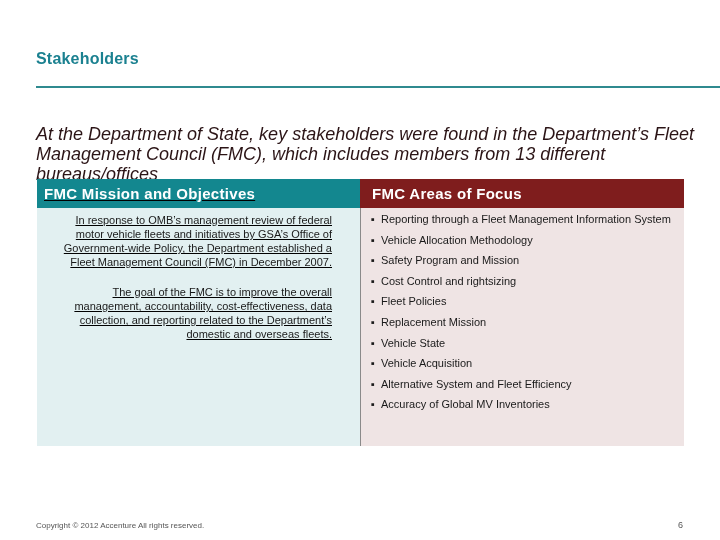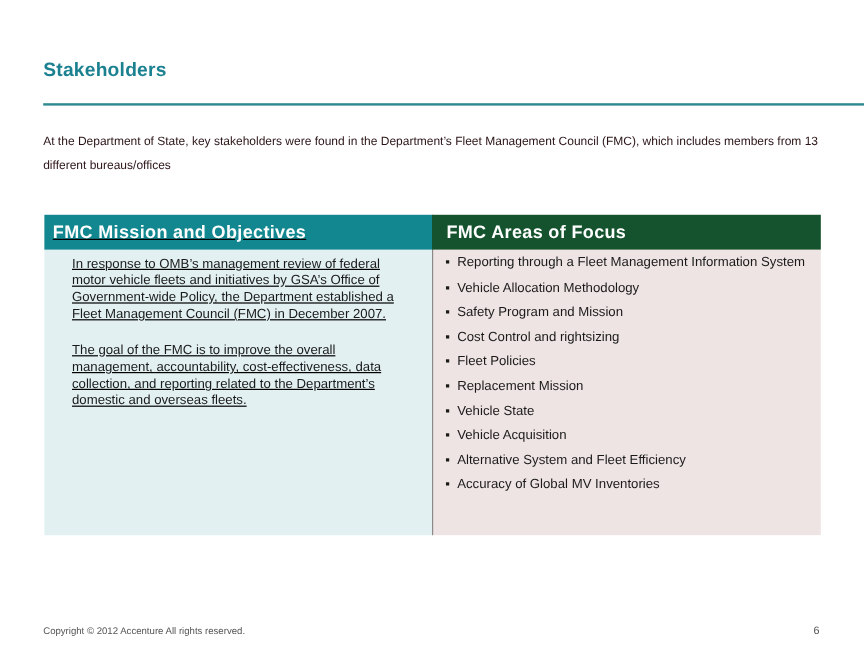--- a/index.html
+++ b/index.html
@@ -29,25 +29,26 @@
       position: absolute;
       left: 36px;
       right: 0;
       top: 86px;
       height: 2px;
       background: #2f8a8f;
     }
     .intro {
       position: absolute;
       left: 36px;
-      top: 109px;
+      top: 124px;
       width: 660px;
-      font-size: 10px;
+      font-size: 18px;
       line-height: 20px;
       color: #2b1416;
+      font-style: italic;
     }
     .panel {
       position: absolute;
       top: 179px;
       height: 267px;
     }
     .panel-left {
       left: 37px;
       width: 323px;
       background: #e2f0f1;
@@ -66,30 +67,31 @@
       color: #ffffff;
       font-size: 15px;
       font-weight: bold;
       padding-left: 7px;
       letter-spacing: 0.3px;
     }
     .panel-left .panel-header {
       background: #13878f;
     }
     .panel-right .panel-header {
-      background: #14532d;
+      background: #7f1d1d;
       margin-left: -1px;
       padding-left: 12px;
     }
     .para {
       font-size: 11px;
       line-height: 14px;
       color: #1a1a1a;
       margin: 16px;
       padding: 0 12px 0 7px;
+      text-align: right;
     }
     .para.p1 { margin-top: 5px; }
     .para.p2 { margin-top: 9px; }
     .focus-list {
       list-style: none;
       margin: 4px 0 0 0;
       padding: 0 8px 0 10px;
     }
     .focus-list li {
       font-size: 11px;

